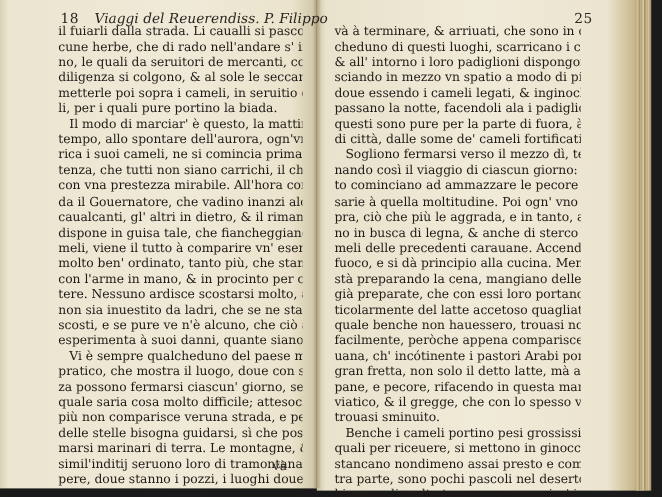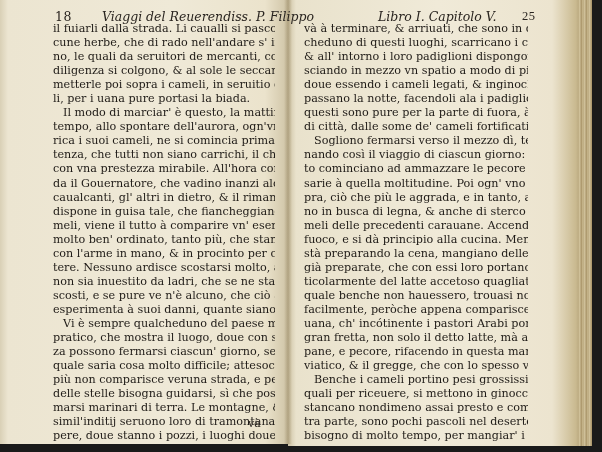--- a/index.html
+++ b/index.html
@@ -32,23 +32,23 @@
     position: absolute; left: 284px; top: 0; width: 8px; height: 444px;
     background: linear-gradient(90deg, rgba(0,0,0,0) 0%, rgba(120,100,60,0.35) 50%, rgba(0,0,0,0) 100%);
   }
   .running-head {
     position: absolute; top: 9px; font-size: 12.5px; color: #2a2520;
     white-space: nowrap;
   }
   .running-head .num { font-style: normal; letter-spacing: 0.5px; }
   .running-head .title { font-style: italic; }
   .rh-left { left: 55px; }
-  .rh-left .title { margin-left: 26px; }
+  .rh-left .title { margin-left: 10px; }
   .rh-right-title { left: 378px; }
-  .rh-right-num { left: 522px; font-family: Liberation Serif, serif; }
+  .rh-right-num { left: 522px; }
   .text-block {
     position: absolute; top: 22px;
     font-size: 11.2px; line-height: 14.05px; color: #1f1b17;
     text-align: justify;
   }
   .text-left { left: 53px; width: 222px; }
   .text-right { left: 304px; width: 224px; }
   .line { display: block; white-space: nowrap; text-align-last: justify; text-align: justify; overflow: hidden; }
   .line.last { text-align-last: left; }
   .indent { padding-left: 10px; }
@@ -66,34 +66,31 @@
   </div>
   <div class="page page-right">
   </div>
   <div class="edge-right"></div>
   <div class="gutter"></div>
 
   <div class="running-head rh-left">
     <span class="num">18</span>
     <span class="title">Viaggi del Reuerendiss. P. Filippo</span>
   </div>
-  <div class="running-head rh-right-title">
-    <span class="title">Libro I. Capitolo V.</span>
-  </div>
   <div class="running-head rh-right-num">
     <span class="num">25</span>
   </div>
 
   <div class="text-block text-left" id="left-text">
       <span class="line">il fuiarli dalla strada. Li caualli si pascono d'al-</span>
       <span class="line">cune herbe, che di rado nell'andare s' incontra-</span>
       <span class="line">no, le quali da seruitori de mercanti, con gran</span>
       <span class="line">diligenza si colgono, &amp; al sole le seccano, da</span>
       <span class="line">metterle poi sopra i cameli, in seruitio de caual-</span>
-      <span class="line last">li, per i uana pure portasi la biada.</span>
+      <span class="line last">li, per i quali pure portino la biada.</span>
       <span class="line indent">Il modo di marciar' è questo, la mattina per</span>
       <span class="line">tempo, allo spontare dell'aurora, ogn'vno car-</span>
       <span class="line">rica i suoi cameli, ne si comincia prima la par-</span>
       <span class="line">tenza, che tutti non siano carrichi, il che si fà</span>
       <span class="line">con vna prestezza mirabile. All'hora coman-</span>
       <span class="line">da il Gouernatore, che vadino inanzi alcuni</span>
       <span class="line">caualcanti, gl' altri in dietro, &amp; il rimanente si</span>
       <span class="line">dispone in guisa tale, che fiancheggiando i ca-</span>
       <span class="line">meli, viene il tutto à comparire vn' esercito</span>
       <span class="line">molto ben' ordinato, tanto più, che stanno tutti</span>
@@ -131,20 +128,21 @@
       <span class="line">fuoco, e si dà principio alla cucina. Mentre si</span>
       <span class="line">stà preparando la cena, mangiano delle cose,</span>
       <span class="line">già preparate, che con essi loro portano, e par-</span>
       <span class="line">ticolarmente del latte accetoso quagliato, il</span>
       <span class="line">quale benche non hauessero, trouasi nondimeno</span>
       <span class="line">facilmente, peròche appena comparisce la cara-</span>
       <span class="line">uana, ch' incótinente i pastori Arabi portano có</span>
       <span class="line">gran fretta, non solo il detto latte, mà anco</span>
       <span class="line">pane, e pecore, rifacendo in questa maniera il</span>
       <span class="line">viatico, &amp; il gregge, che con lo spesso vccidere,</span>
+      <span class="line last">trouasi sminuito.</span>
       <span class="line indent">Benche i cameli portino pesi grossissimi, i</span>
       <span class="line">quali per riceuere, si mettono in ginocchio, si</span>
       <span class="line">stancano nondimeno assai presto e come per al-</span>
       <span class="line">tra parte, sono pochi pascoli nel deserto, hanno</span>
       <span class="line">bisogno di molto tempo, per mangiar' i cardo-</span>
     </div>
 
   <div class="catchword cw-left">và</div>
   <div class="catchword cw-right">tar'</div>
 </div>

